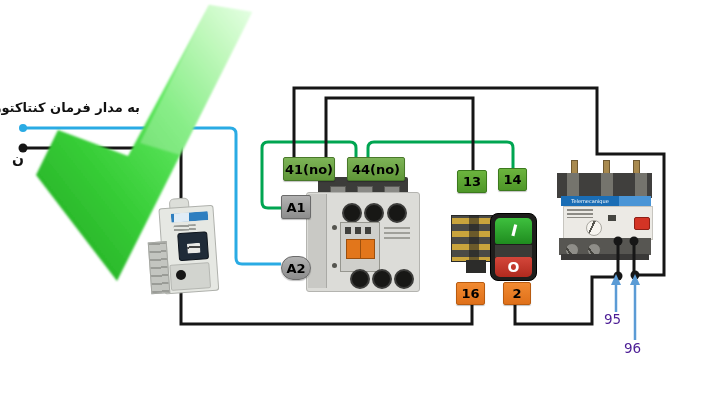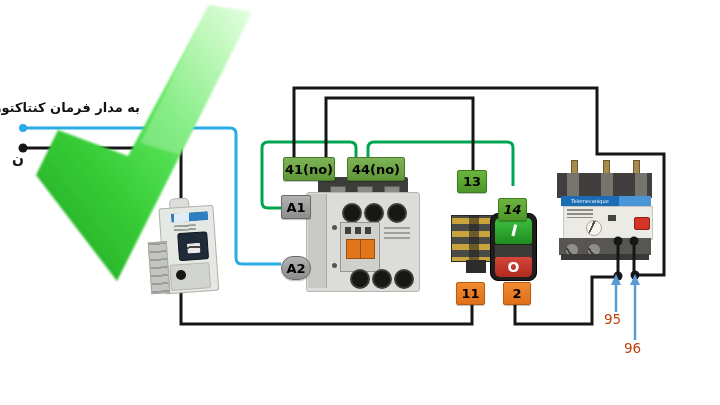--- a/index.html
+++ b/index.html
@@ -13,21 +13,21 @@
        font-weight:bold;font-size:13px;color:#000;border-radius:2px;z-index:40;
        box-shadow:0 1px 1px rgba(0,0,0,.25);}
   .tag.green {background:linear-gradient(#7db457,#5f9638);border:1px solid #49792a;}
   .tag.green2{background:linear-gradient(#6cb43e,#4e9728);border:1px solid #3c7a1d;}
   .tag.orange{background:linear-gradient(#f18a31,#df701a);border:1px solid #b85b10;}
   .tag.gray  {background:linear-gradient(#b2b2b2,#8d8d8d);border:1px solid #6b6b6b;}
 
   
   .fa{position:absolute;font-weight:bold;font-size:13px;color:#111;direction:rtl;
       white-space:nowrap;z-index:8;}
-  .num{position:absolute;font-size:13.5px;color:#c2410c;z-index:40;}
+  .num{position:absolute;font-size:13.5px;color:#4c1d95;z-index:40;}
 
   
   #breaker{left:148px;top:198px;width:68px;height:94px;z-index:20;transform:rotate(-4deg);}
   #breaker .tab{left:24px;top:0;width:18px;height:14px;background:#dcded9;border:1px solid #b2b4af;border-radius:5px 5px 0 0;}
   #breaker .side{left:0;top:42px;width:17px;height:50px;background:#c3c5c0;
      background-image:repeating-linear-gradient(#9a9c97 0 2px,rgba(0,0,0,0) 2px 8px);border:1px solid #a5a7a2;}
   #breaker .body{left:13px;top:9px;width:53px;height:84px;background:#e6e8e3;border:1px solid #afb1ac;border-radius:3px;}
   #breaker .brand{left:25px;top:15px;width:37px;height:9px;background:#2f7fc0;border-radius:1px;
      background-image:linear-gradient(90deg,rgba(255,255,255,0) 3px,rgba(255,255,255,.85) 3px 18px,rgba(255,255,255,0) 18px);}
   #breaker .marks{left:27px;top:27px;width:22px;height:6px;
@@ -200,22 +200,22 @@
     <polygon points="611,285 621,285 616,274" fill="#5b9bd5"></polygon>
     <line x1="635" y1="340" x2="635" y2="284" stroke="#5b9bd5" stroke-width="2.5"></line>
     <polygon points="630,285 640,285 635,274" fill="#5b9bd5"></polygon>
   </svg>
 
   <div class="tag green" style="left:283px;top:157px;width:50px;height:22px;">41(no)</div>
   <div class="tag green" style="left:347px;top:157px;width:56px;height:22px;">44(no)</div>
   <div class="tag gray" style="left:281px;top:195px;width:28px;height:22px;">A1</div>
   <div class="tag gray" style="left:281px;top:256px;width:28px;height:22px;border-radius:12px;">A2</div>
   <div class="tag green2" style="left:457px;top:170px;width:28px;height:21px;">13</div>
-  <div class="tag green2" style="left:498px;top:198px;width:27px;height:21px;font-style:italic;">14</div>
-  <div class="tag orange" style="left:456px;top:282px;width:27px;height:21px;">11</div>
+  <div class="tag green2" style="left:498px;top:168px;width:27px;height:21px;">14</div>
+  <div class="tag orange" style="left:456px;top:282px;width:27px;height:21px;">16</div>
   <div class="tag orange" style="left:503px;top:282px;width:26px;height:21px;">2</div>
   <div class="num" style="left:604px;top:311px;">95</div>
   <div class="num" style="left:624px;top:340px;">96</div>
 
 
   <svg class="chk abs" width="720" height="405">
     <defs>
       <linearGradient id="chkg" x1="0" y1="1" x2="1" y2="0">
         <stop offset="0" stop-color="#1ea41e"></stop>
         <stop offset="0.35" stop-color="#37cd37"></stop>

